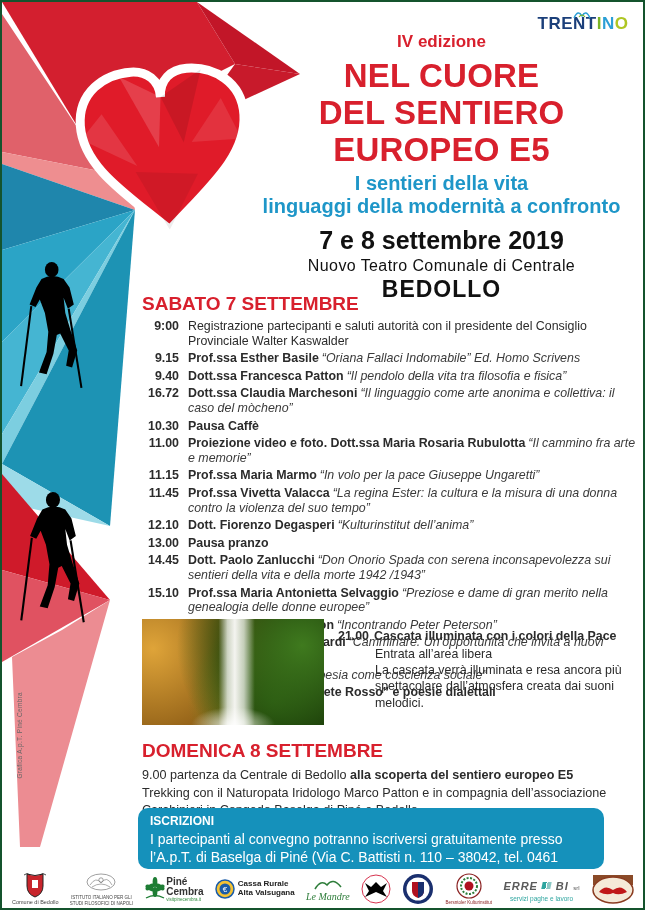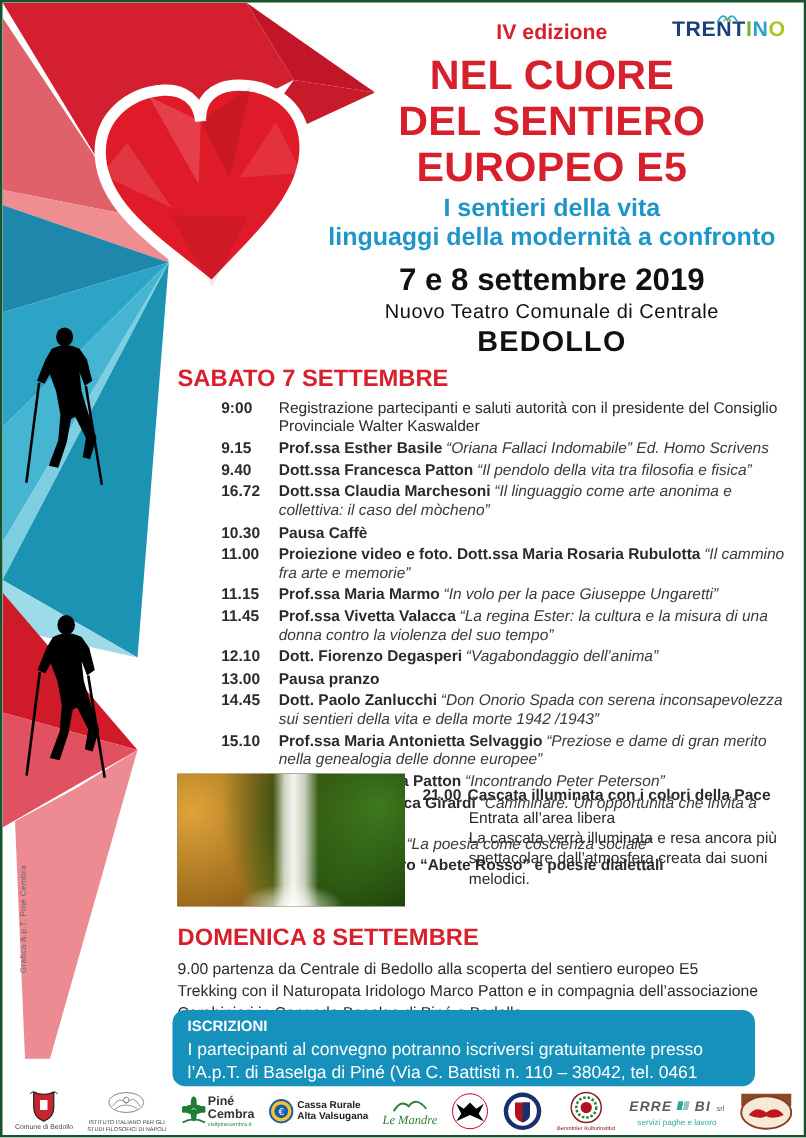--- a/index.html
+++ b/index.html
@@ -12,34 +12,34 @@
   .decor { position:absolute; left:0; top:0; z-index:0; pointer-events:none; }
   .content { position:absolute; inset:0; z-index:1; }
 
   
   .trentino { position:absolute; top:12px; right:10px; width:100px; text-align:center; }
   .trentino .butterfly { position:absolute; top:-6px; left:38px; }
   .trentino .word { font-weight:800; font-size:17px; letter-spacing:0.5px; font-family:"Liberation Sans",sans-serif; }
   .t-navy { color:#1b3f7a; } .t-green { color:#7ab426; } .t-blue { color:#2b9fd6; } .t-lime { color:#aec623; }
 
   
-  .header { position:absolute; left:252px; right:14px; top:14px; text-align:center; }
+  .header { position:absolute; left:252px; right:14px; top:30px; text-align:center; }
   .edition { color:#d8202d; font-weight:800; font-size:17px; margin-bottom:6px; }
   .title-line { color:#d8202d; font-weight:800; font-size:33px; line-height:1.12; letter-spacing:0.2px; }
   .subtitle { margin-top:3px; }
   .subtitle-line { color:#1e96c8; font-weight:800; font-size:20px; line-height:1.16; }
   .date { margin-top:8px; font-size:25px; font-weight:800; color:#111; }
   .venue { margin-top:2px; font-size:16px; color:#111; letter-spacing:0.4px; }
   .city { margin-top:1px; font-size:23px; font-weight:800; color:#111; letter-spacing:1px; }
 
   
   .saturday { position:absolute; left:140px; top:291px; width:494px; color:#2b2b2b; }
   .day-heading { color:#d8202d; font-weight:800; font-size:19px; margin-bottom:4px; }
   .s-row { display:flex; font-size:12.4px; line-height:1.2; margin-bottom:2.6px; }
-  .s-time { flex:none; width:37px; text-align:left; font-weight:700; margin-right:9px;margin-left:35px; }
+  .s-time { flex:none; width:37px; text-align:right; font-weight:700; margin-right:9px; }
   .s-text { flex:1; }
   .s-pre {}
   .s-name { font-weight:700; }
   .s-title { font-style:italic; margin-left:3px; color:#3a3a3a; }
 
   
   .photo {
     position:absolute; left:140px; top:617px; width:182px; height:106px;
     background:
       radial-gradient(ellipse 70px 30px at 50% 100%, rgba(255,255,255,0.85), rgba(255,255,255,0) 60%),
@@ -51,21 +51,21 @@
       #0d1405;
   }
   .evening { position:absolute; left:336px; top:626px; width:298px; color:#2b2b2b; font-size:12.4px; line-height:1.3; }
   .e-head { font-weight:700; }
   .e-time { margin-right:5px; }
   .e-desc { margin-left:37px; margin-top:2px; }
 
   
   .sunday { position:absolute; left:140px; top:736px; width:494px; color:#2b2b2b; font-size:12.6px; line-height:1.38; }
   .sunday .day-heading { margin-bottom:3px; }
-  .su-bold { font-weight:400; }
+  .su-bold { font-weight:700; }
 
   
   .iscrizioni {
     position:absolute; left:136px; top:806px; width:466px; height:61px;
     background:#1591bb; border-radius:10px; color:#fff; padding:6px 12px 5px;
   }
   .iscrizioni h3 { font-size:12px; font-weight:800; margin-bottom:2px; }
   .iscrizioni p { font-size:14px; line-height:1.3; }
 
   
@@ -202,21 +202,21 @@
             <span class="s-text"><span class="s-name">Prof.ssa Maria Marmo</span><span class="s-title">“In volo per la pace Giuseppe Ungaretti”</span></span>
           </div>
 
           <div class="s-row">
             <span class="s-time">11.45</span>
             <span class="s-text"><span class="s-name">Prof.ssa Vivetta Valacca</span><span class="s-title">“La regina Ester: la cultura e la misura di una donna contro la violenza del suo tempo”</span></span>
           </div>
 
           <div class="s-row">
             <span class="s-time">12.10</span>
-            <span class="s-text"><span class="s-name">Dott. Fiorenzo Degasperi</span><span class="s-title">“Vagabondaggio dell’anima”</span></span>
+            <span class="s-text"><span class="s-name">Dott. Fiorenzo Degasperi</span><span class="s-title">“Kulturinstitut dell’anima”</span></span>
           </div>
 
           <div class="s-row">
             <span class="s-time">13.00</span>
             <span class="s-text"><span class="s-name">Pausa pranzo</span></span>
           </div>
 
           <div class="s-row">
             <span class="s-time">14.45</span>
             <span class="s-text"><span class="s-name">Dott. Paolo Zanlucchi</span><span class="s-title">“Don Onorio Spada con serena inconsapevolezza sui sentieri della vita e della morte 1942 /1943”</span></span>

